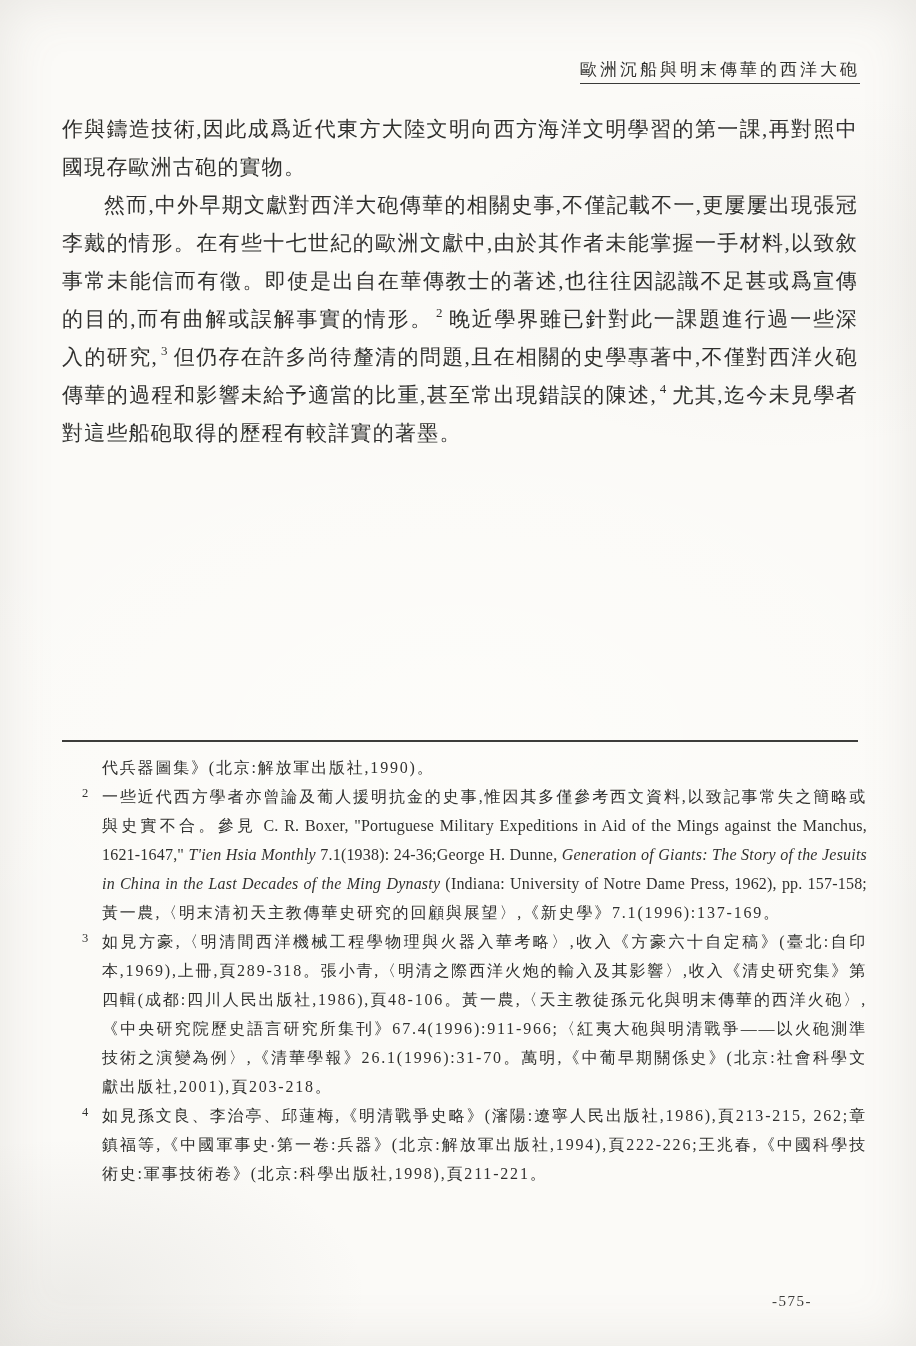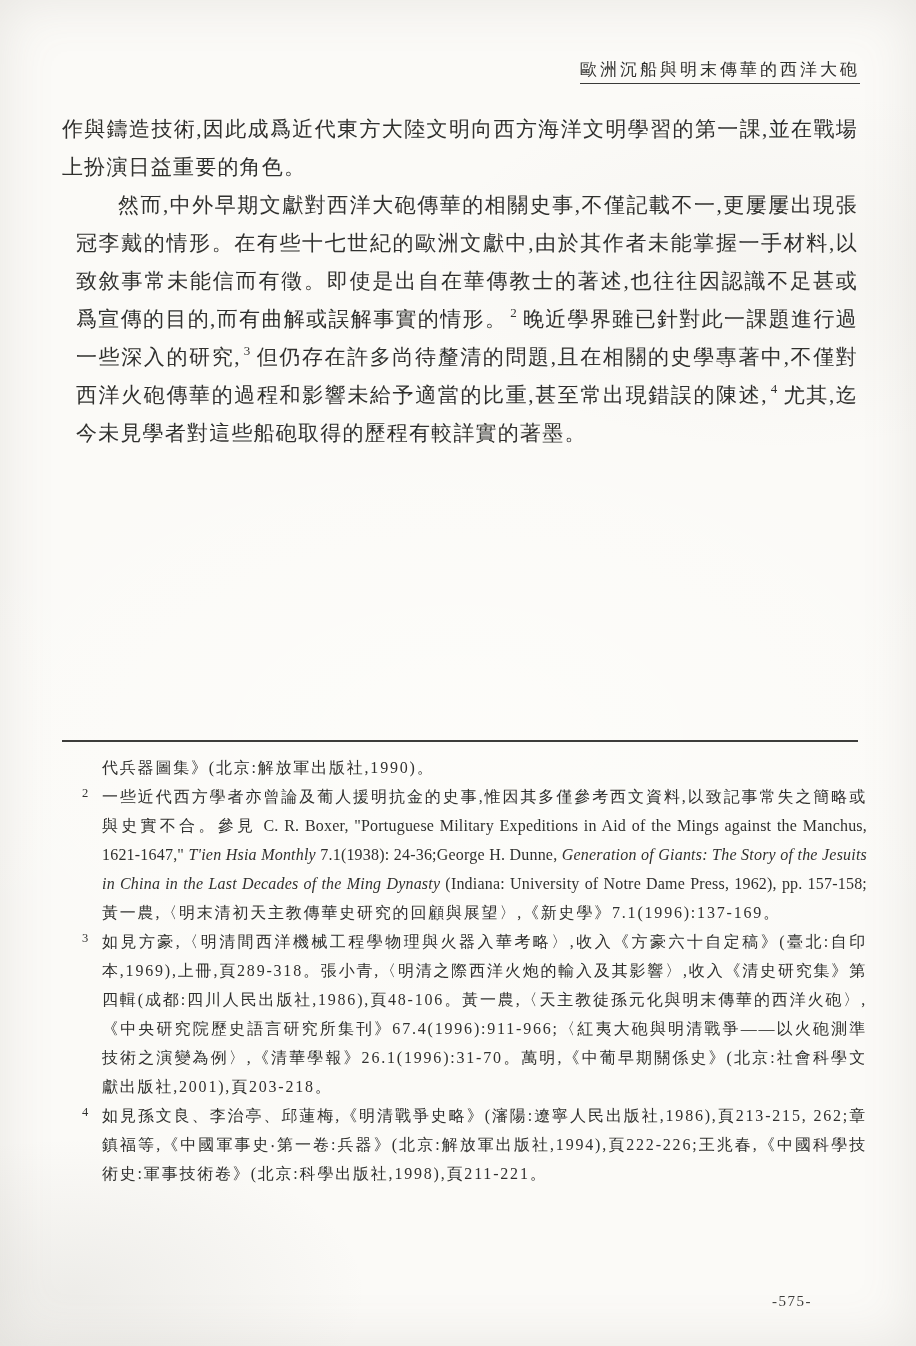--- a/index.html
+++ b/index.html
@@ -45,21 +45,21 @@
     position: absolute;
     left: 62px;
     top: 110px;
     width: 796px;
     font-size: 21px;
     line-height: 38px;
     letter-spacing: 1.2px;
     text-align: justify;
   }
   .para { margin: 0; }
-  .para.indent { text-indent: 2em; margin-left: 14px; }
+  .para.indent { text-indent: 2em; }
 
   sup.ref {
     font-size: 13px;
     letter-spacing: 0;
     position: relative;
     top: -1px;
     margin: 0 6px 0 3px;
     line-height: 0;
   }
 
@@ -108,21 +108,21 @@
 <body>
 
 <div class="page">
 
   <div class="running-header">
     <span class="title">歐洲沉船與明末傳華的西洋大砲</span>
   </div>
 
   <div class="article-body">
     <p class="para">
-      <span>作與鑄造技術,因此成爲近代東方大陸文明向西方海洋文明學習的第一課,並在戰場上扮演日益重要的角色。</span>
+      <span>作與鑄造技術,因此成爲近代東方大陸文明向西方海洋文明學習的第一課,再對照中國現存歐洲古砲的實物。</span>
     </p>
     <p class="para indent">
       <span>然而,中外早期文獻對西洋大砲傳華的相關史事,不僅記載不一,更屢屢出現張冠李戴的情形。在有些十七世紀的歐洲文獻中,由於其作者未能掌握一手材料,以致敘事常未能信而有徵。即使是出自在華傳教士的著述,也往往因認識不足甚或爲宣傳的目的,而有曲解或誤解事實的情形。</span><sup class="ref">2</sup><span>晚近學界雖已針對此一課題進行過一些深入的研究,</span><sup class="ref">3</sup><span>但仍存在許多尚待釐清的問題,且在相關的史學專著中,不僅對西洋火砲傳華的過程和影響未給予適當的比重,甚至常出現錯誤的陳述,</span><sup class="ref">4</sup><span>尤其,迄今未見學者對這些船砲取得的歷程有較詳實的著墨。</span>
     </p>
   </div>
 
   <div class="fn-rule"></div>
 
   <div class="footnotes">
     <div class="fn">

